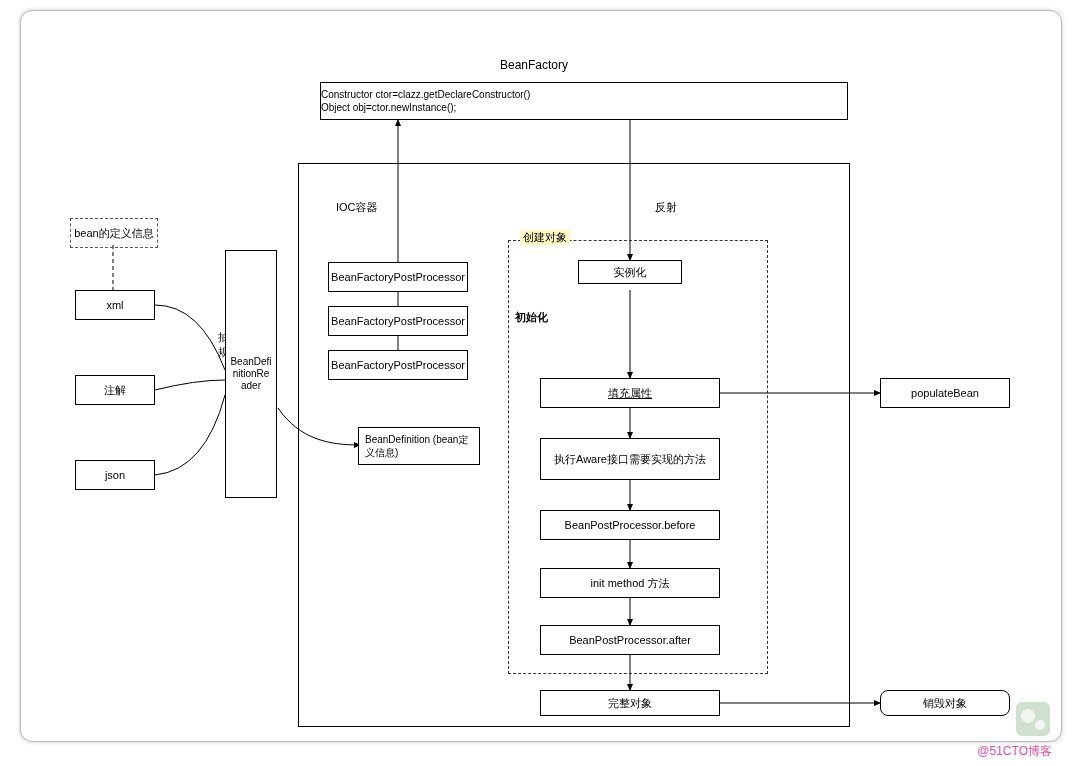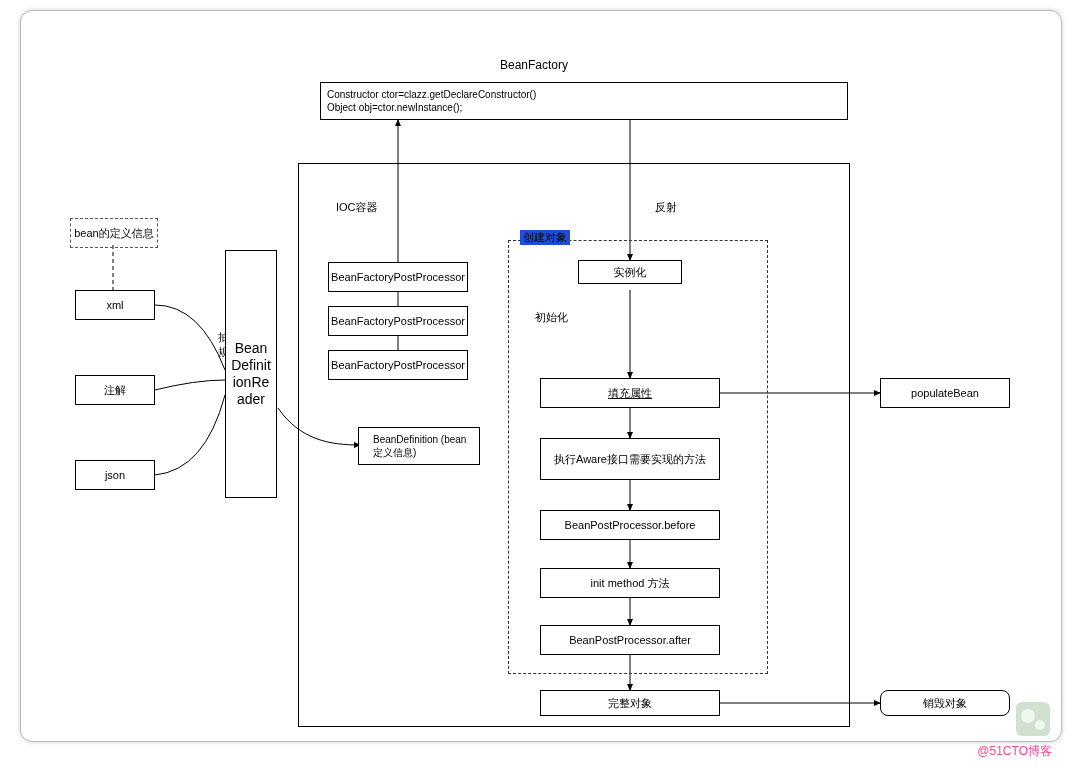--- a/index.html
+++ b/index.html
@@ -127,44 +127,44 @@
 
   <line x1="630" y1="655" x2="630" y2="690" stroke="#000" marker-end="url(#arrow)"></line>
 
   <line x1="720" y1="393" x2="880" y2="393" stroke="#000" marker-end="url(#arrow)"></line>
 
   <line x1="720" y1="703" x2="880" y2="703" stroke="#000" marker-end="url(#arrow)"></line>
 </svg>
 
 <div class="label" style="left:500px; top:58px; font-size:12px;">BeanFactory</div>
 
-<div class="box left" style="left:320px; top:82px; width:528px; height:38px; white-space:pre; line-height:1.3; font-size:10px; padding-left:6px;">Constructor ctor=clazz.getDeclareConstructor()
+<div class="box left" style="left:320px; top:82px; width:528px; height:38px; white-space:pre; line-height:1.3; font-size:10px; padding-left:0;">Constructor ctor=clazz.getDeclareConstructor()
 Object obj=ctor.newInstance();</div>
 
 <div class="ioc-frame" style="left:298px; top:163px; width:550px; height:562px;"></div>
 <div class="label" style="left:320px; top:200px;margin-left:16px;">IOC容器</div>
 <div class="label" style="left:655px; top:200px;text-align:right;">反射</div>
 
 <div class="dashed-frame" style="left:508px; top:240px; width:258px; height:432px;"></div>
-<div class="label" style="left:520px; top:230px; background:#1d4ed8; padding:0 3px;">创建对象</div>
-<div class="label" style="left:535px; top:310px;">初始化</div>
+<div class="label" style="left:520px; top:230px; background:#fef9c3; padding:0 3px;">创建对象</div>
+<div class="label" style="left:515px; top:310px;font-weight:bold;">初始化</div>
 
 <div class="note-box" style="left:70px; top:218px; width:86px; height:28px;">bean的定义信息</div>
 
 <div class="box" style="left:75px; top:290px; width:80px; height:30px;">xml</div>
 <div class="box" style="left:75px; top:375px; width:80px; height:30px;">注解</div>
 <div class="box" style="left:75px; top:460px; width:80px; height:30px;">json</div>
 
 <div class="label" style="left:218px; top:330px; width:60px;">抽象（定义规范）</div>
-<div class="box" style="left:225px; top:250px; width:52px; height:248px; writing-mode:horizontal-tb; word-break:break-all; font-size:14px; line-height:1.2;">BeanDefinitionReader</div>
+<div class="box" style="left:225px; top:250px; width:52px; height:248px; writing-mode:horizontal-tb; word-break:break-all; font-size:10px; line-height:1.2;">BeanDefinitionReader</div>
 
 <div class="box" style="left:328px; top:262px; width:140px; height:30px;">BeanFactoryPostProcessor</div>
 <div class="box" style="left:328px; top:306px; width:140px; height:30px;">BeanFactoryPostProcessor</div>
 <div class="box" style="left:328px; top:350px; width:140px; height:30px;">BeanFactoryPostProcessor</div>
-<div class="box left" style="left:358px; top:427px; width:122px; height:38px; font-size:10px; line-height:1.3; padding-left:14px;">BeanDefinition (bean定义信息)</div>
+<div class="box left" style="left:358px; top:427px; width:122px; height:38px; font-size:10px; line-height:1.3; padding-left:6px;">BeanDefinition (bean定义信息)</div>
 
 <div class="box" style="left:578px; top:260px; width:104px; height:24px;">实例化</div>
 <div class="box" style="left:540px; top:378px; width:180px; height:30px;text-decoration:underline;">填充属性</div>
 <div class="box" style="left:540px; top:438px; width:180px; height:42px;">执行Aware接口需要实现的方法</div>
 <div class="box" style="left:540px; top:510px; width:180px; height:30px;">BeanPostProcessor.before</div>
 <div class="box" style="left:540px; top:568px; width:180px; height:30px;">init method 方法</div>
 <div class="box" style="left:540px; top:625px; width:180px; height:30px;">BeanPostProcessor.after</div>
 <div class="box" style="left:540px; top:690px; width:180px; height:26px;">完整对象</div>
 
 <div class="box" style="left:880px; top:378px; width:130px; height:30px;text-align:center;">populateBean</div>

